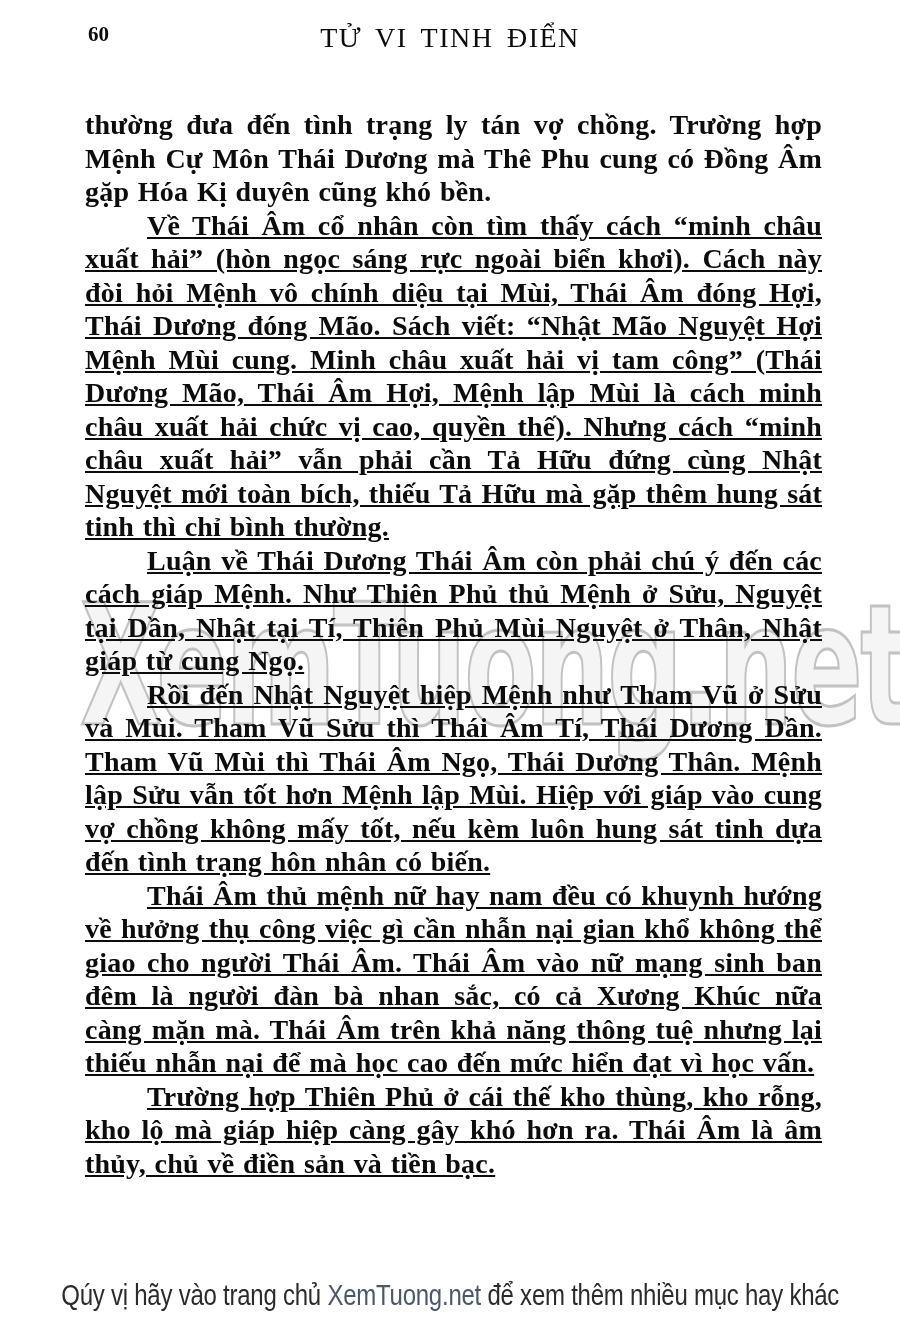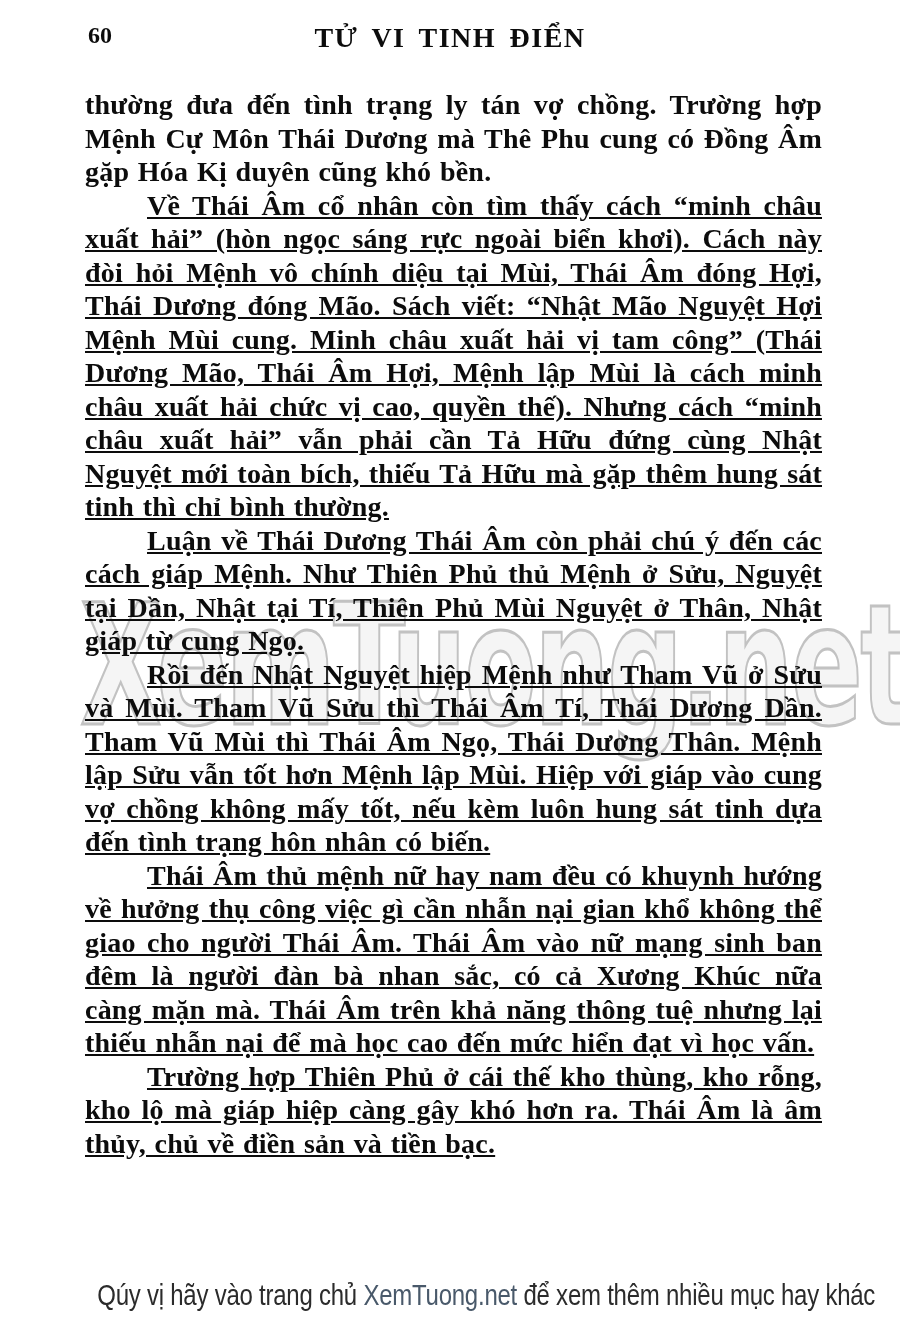--- a/index.html
+++ b/index.html
@@ -43,41 +43,41 @@
     top:22px;
     left:0;
     width:100%;
     height:36px;
     z-index:1;
   }
   .page-num{
     position:absolute;
     left:88px;
     top:0;
-    font-size:24px;
+    font-size:21px;
     font-weight:700;
     color:var(--ink);
     text-align:center;
   }
   .book-title{
     position:absolute;
     left:0;
     width:100%;
     top:0;
     text-align:center;
     font-size:28px;
-    font-weight:700;
+    font-weight:400;
     letter-spacing:1.5px;
     word-spacing:5px;
     color:var(--ink);
   }
   
   .content{
     position:absolute;
-    top:88px;
+    top:108px;
     left:85px;
     width:737px;
     z-index:1;
     color:var(--ink);
     font-size:28px;
     font-weight:700;
     line-height:33.5px;
     text-align:justify;
     letter-spacing:0.2px;
     word-spacing:1.5px;
@@ -85,20 +85,21 @@
   .content p{margin:0;padding:0;}
   .content p.indent{text-indent:62px;text-decoration:underline;}
   
   .footer{
     position:absolute;
     top:1278px;
     left:0;
     width:100%;
     z-index:1;
     display:flex;
+    justify-content:center;
   }
   .footer-inner{
     font-family:"Liberation Sans","DejaVu Sans",sans-serif;
     font-size:30px;
     font-weight:400;
     color:var(--footer-text);
     white-space:nowrap;
     transform:scaleX(0.8);
     transform-origin:center top;
     letter-spacing:-0.3px;

